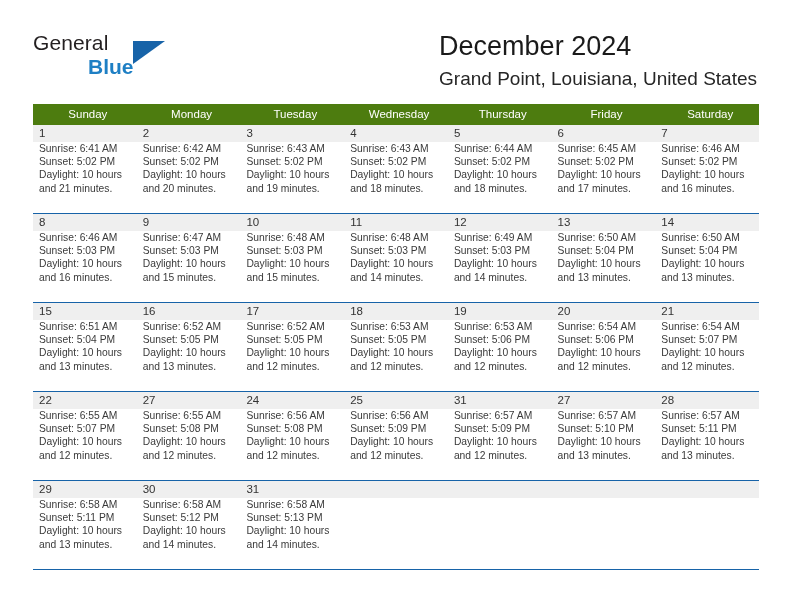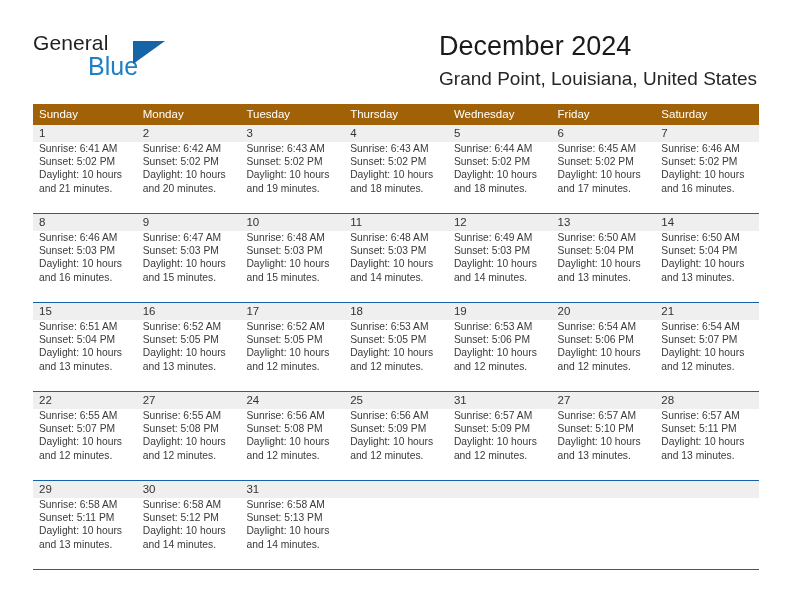--- a/index.html
+++ b/index.html
@@ -37,25 +37,26 @@
     height: 50px;
   }
   .brand-line1 {
     font-size: 21px;
     color: #231f20;
     letter-spacing: 0.1px;
     line-height: 24px;
     white-space: nowrap;
   }
   .brand-line2 {
-    font-size: 25px;
+    font-size: 21px;
     color: #1e7fc4;
     line-height: 23px;
     padding-left: 55px;
     white-space: nowrap;
+    font-weight: bold;
   }
   .brand-flag {
     position: absolute;
     left: 100px;
     top: 10px;
     width: 0;
     height: 0;
     border-left: 32px solid #1763a8;
     border-bottom: 23px solid transparent;
   }
@@ -80,22 +81,23 @@
 
   
   .calendar {
     position: absolute;
     left: 33px;
     top: 104px;
     width: 726px;
   }
   .dow-row {
     display: flex;
-    background: #a16207;
+    background: #4d7c0f;
     height: 21px;
+    text-align: center;
   }
   .dow-cell {
     flex: 1 1 0;
     color: #ffffff;
     font-size: 11.5px;
     line-height: 21px;
     padding-left: 6px;
     box-sizing: border-box;
     white-space: nowrap;
   }
@@ -156,22 +158,22 @@
     </div>
 
   </div>
 
   <div class="calendar">
 
     <div class="dow-row">
       <div class="dow-cell">Sunday</div>
       <div class="dow-cell">Monday</div>
       <div class="dow-cell">Tuesday</div>
+      <div class="dow-cell">Wednesday</div>
       <div class="dow-cell">Thursday</div>
-      <div class="dow-cell">Wednesday</div>
       <div class="dow-cell">Friday</div>
       <div class="dow-cell">Saturday</div>
     </div>
 
     <div class="week first">
       <div class="day">
         <div class="day-num-bar">1</div>
         <div class="day-body">
           <div>Sunrise: 6:41 AM</div>
           <div>Sunset: 5:02 PM</div>

